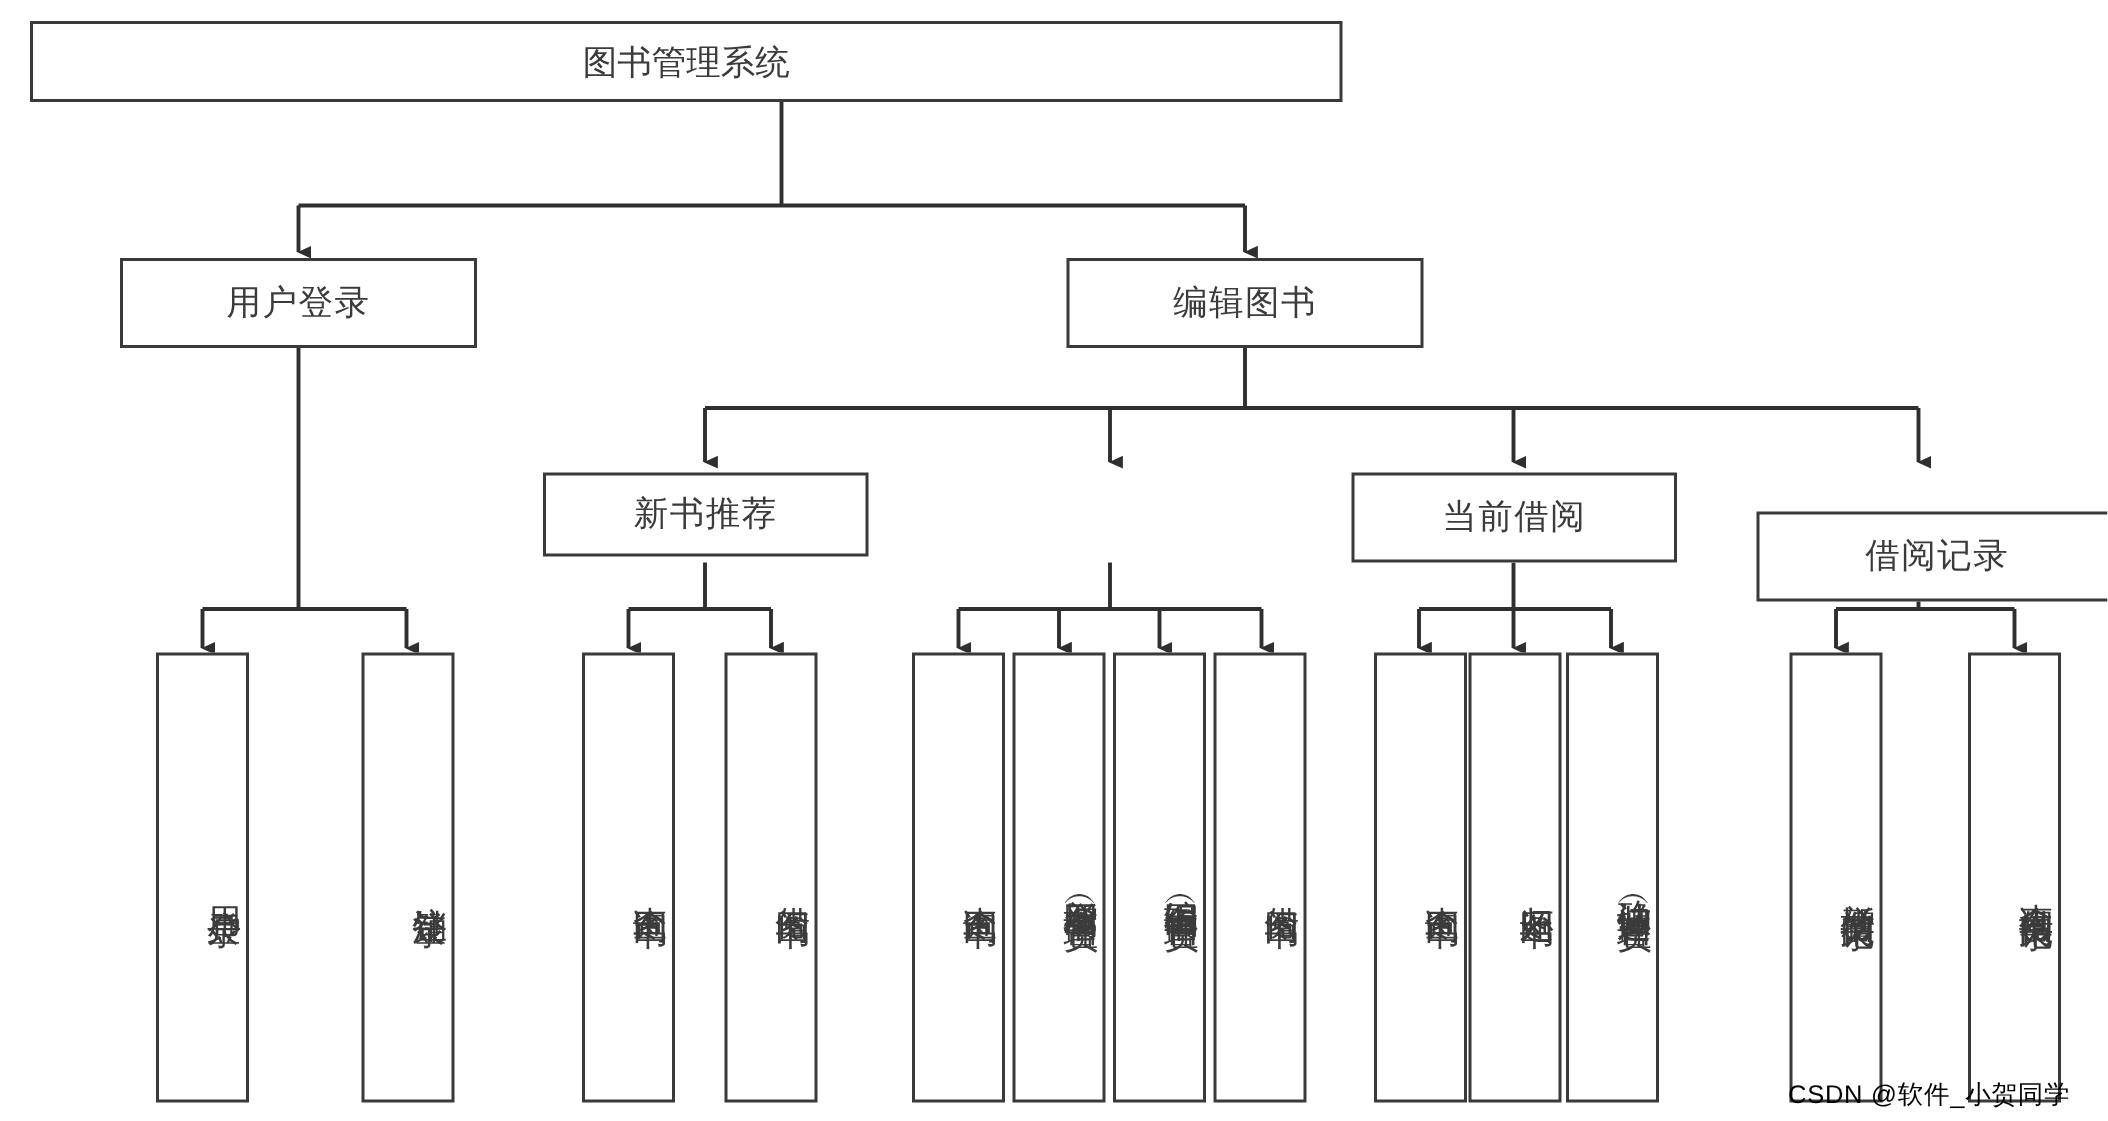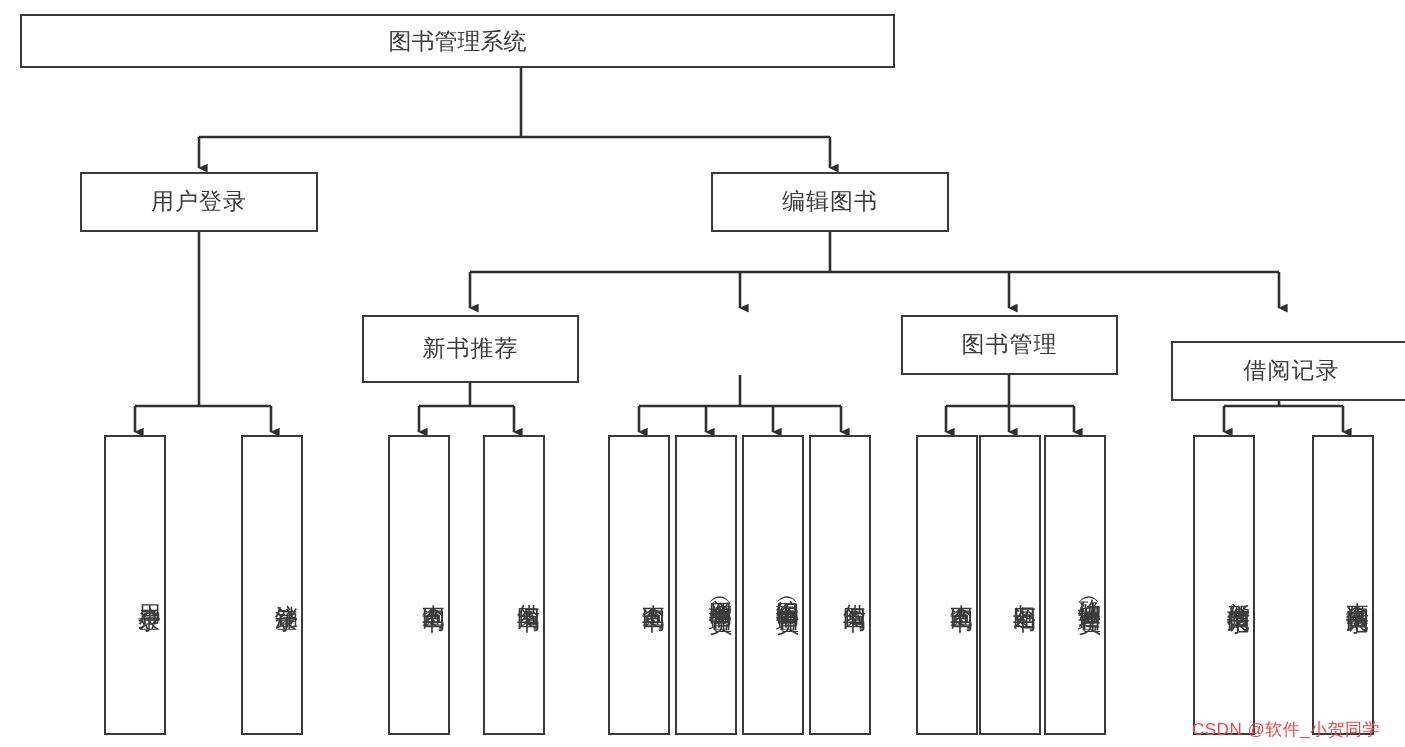--- a/index.html
+++ b/index.html
@@ -6,21 +6,21 @@
   html,body{margin:0;padding:0;background:#ffffff;}
   body{font-family:"Liberation Sans","DejaVu Sans",sans-serif;}
   #canvas{position:relative;width:1405px;height:747px;background:#ffffff;overflow:hidden;}
   svg.links{position:absolute;left:0;top:0;width:1405px;height:747px;pointer-events:none;}
   .node{position:absolute;box-sizing:border-box;border:2px solid #3a3a3a;background:#ffffff;
         display:flex;align-items:center;justify-content:center;text-align:center;color:#3b3b3b;}
   .node.h{font-size:23px;line-height:1.1;letter-spacing:1px;}
   .node.root{font-size:23px;}
   .node.v{writing-mode:vertical-rl;text-orientation:upright;font-size:23px;line-height:1.22;
           letter-spacing:2px;padding-top:10px;align-items:flex-start;justify-content:center;}
-  .wm{position:absolute;font-size:17px;color:#ef4444;letter-spacing:.5px;white-space:nowrap;}
+  .wm{position:absolute;font-size:17px;color:#000000;letter-spacing:.5px;white-space:nowrap;}
 </style>
 </head>
 <body>
 
 <div id="canvas">
 
   <svg class="links" viewBox="0 0 1405 747">
     <defs>
       <marker id="arw" markerWidth="10" markerHeight="10" refX="4.6" refY="8.6" orient="auto" markerUnits="userSpaceOnUse">
         <path d="M0.4,0 L9,0 L4.7,9.4 Z" fill="#2f2f2f"></path>
@@ -68,22 +68,22 @@
       <path d="M1224,406 L1224,432" marker-end="url(#arw)"></path>
       <path d="M1343,406 L1343,432" marker-end="url(#arw)"></path>
     </g>
   </svg>
 
   <div class="node root" style="left:20px;top:14px;width:875px;height:54px;">图书管理系统</div>
 
   <div class="node h" style="left:80px;top:172px;width:238px;height:60px;">用户登录</div>
   <div class="node h" style="left:711px;top:172px;width:238px;height:60px;">编辑图书</div>
 
-  <div class="node h" style="left:362px;top:315px;width:217px;height:68px;">新书推荐</div>
-  <div class="node h" style="left:901px;top:315px;width:217px;height:60px;">图书管理</div>
+  <div class="node h" style="left:362px;top:315px;width:217px;height:56px;">新书推荐</div>
+  <div class="node h" style="left:901px;top:315px;width:217px;height:60px;">当前借阅</div>
   <div class="node h" style="left:1171px;top:315px;width:241px;height:60px;margin-top:26px;">借阅记录</div>
 
   <div class="node v" style="left:104px;top:435px;width:62px;height:300px;">用户登录</div>
   <div class="node v" style="left:241px;top:435px;width:62px;height:300px;">注销登录</div>
 
   <div class="node v" style="left:388px;top:435px;width:62px;height:300px;">查询图书</div>
   <div class="node v" style="left:483px;top:435px;width:62px;height:300px;">借阅图书</div>
 
   <div class="node v" style="left:608px;top:435px;width:62px;height:300px;">查询图书</div>
   <div class="node v" style="left:675px;top:435px;width:62px;height:300px;">新增图书（管理员）</div>

